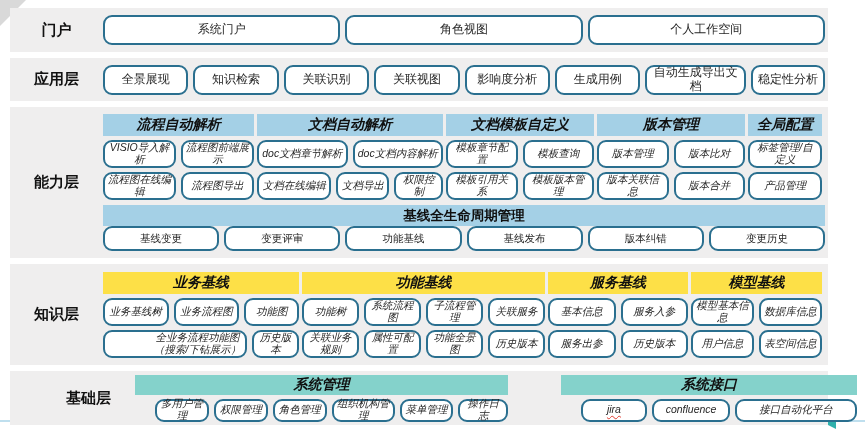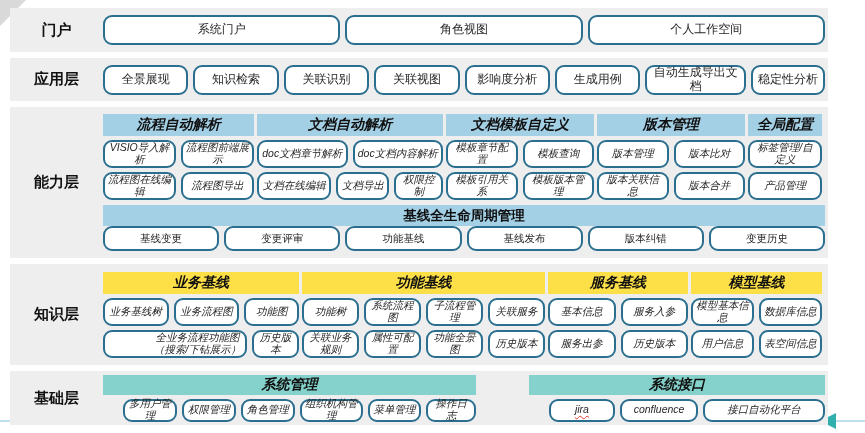--- a/index.html
+++ b/index.html
@@ -11,21 +11,21 @@
   .corner{position:absolute;top:0;left:0;width:0;height:0;
     border-top:26px solid #d9d9d9;border-right:26px solid transparent;z-index:0;}
   .bottomline{position:absolute;top:420px;left:0;right:0;height:2px;background:#bfdfee;z-index:0;}
   .bottomarrow{position:absolute;top:413px;left:820px;width:0;height:0;
     border-right:16px solid #2fb0ac;border-top:8px solid transparent;border-bottom:8px solid transparent;z-index:0;}
   .band{position:absolute;left:10px;width:818px;background:#efeeee;display:flex;z-index:1;box-sizing:border-box;}
   .b-portal{top:8px;height:44px;}
   .b-app{top:58px;height:43px;}
   .b-cap{top:107px;height:151px;}
   .b-kn{top:264px;height:101px;}
-  .b-fd{top:371px;height:54px;}
+  .b-fd{top:371px;height:54px;padding-left:32px;}
   .lbl{width:93px;flex:none;display:flex;align-items:center;justify-content:center;
     font-weight:bold;font-size:15px;color:#111;}
   .content{flex:1;display:flex;flex-direction:column;justify-content:center;padding:5px 3px 5px 0;box-sizing:border-box;}
   .row{display:flex;gap:5px;}
   .grps{display:flex;gap:3px;font-style:italic;}
   .grp{display:flex;flex-direction:column;box-sizing:border-box;}
   .btn{background:#fff;border:2px solid #2a6f8f;border-radius:9px;
     display:flex;align-items:center;justify-content:center;text-align:center;
     font-size:10.5px;color:#262626;line-height:1.12;padding:1px 3px;box-sizing:border-box;
     flex:1;min-width:0;}

